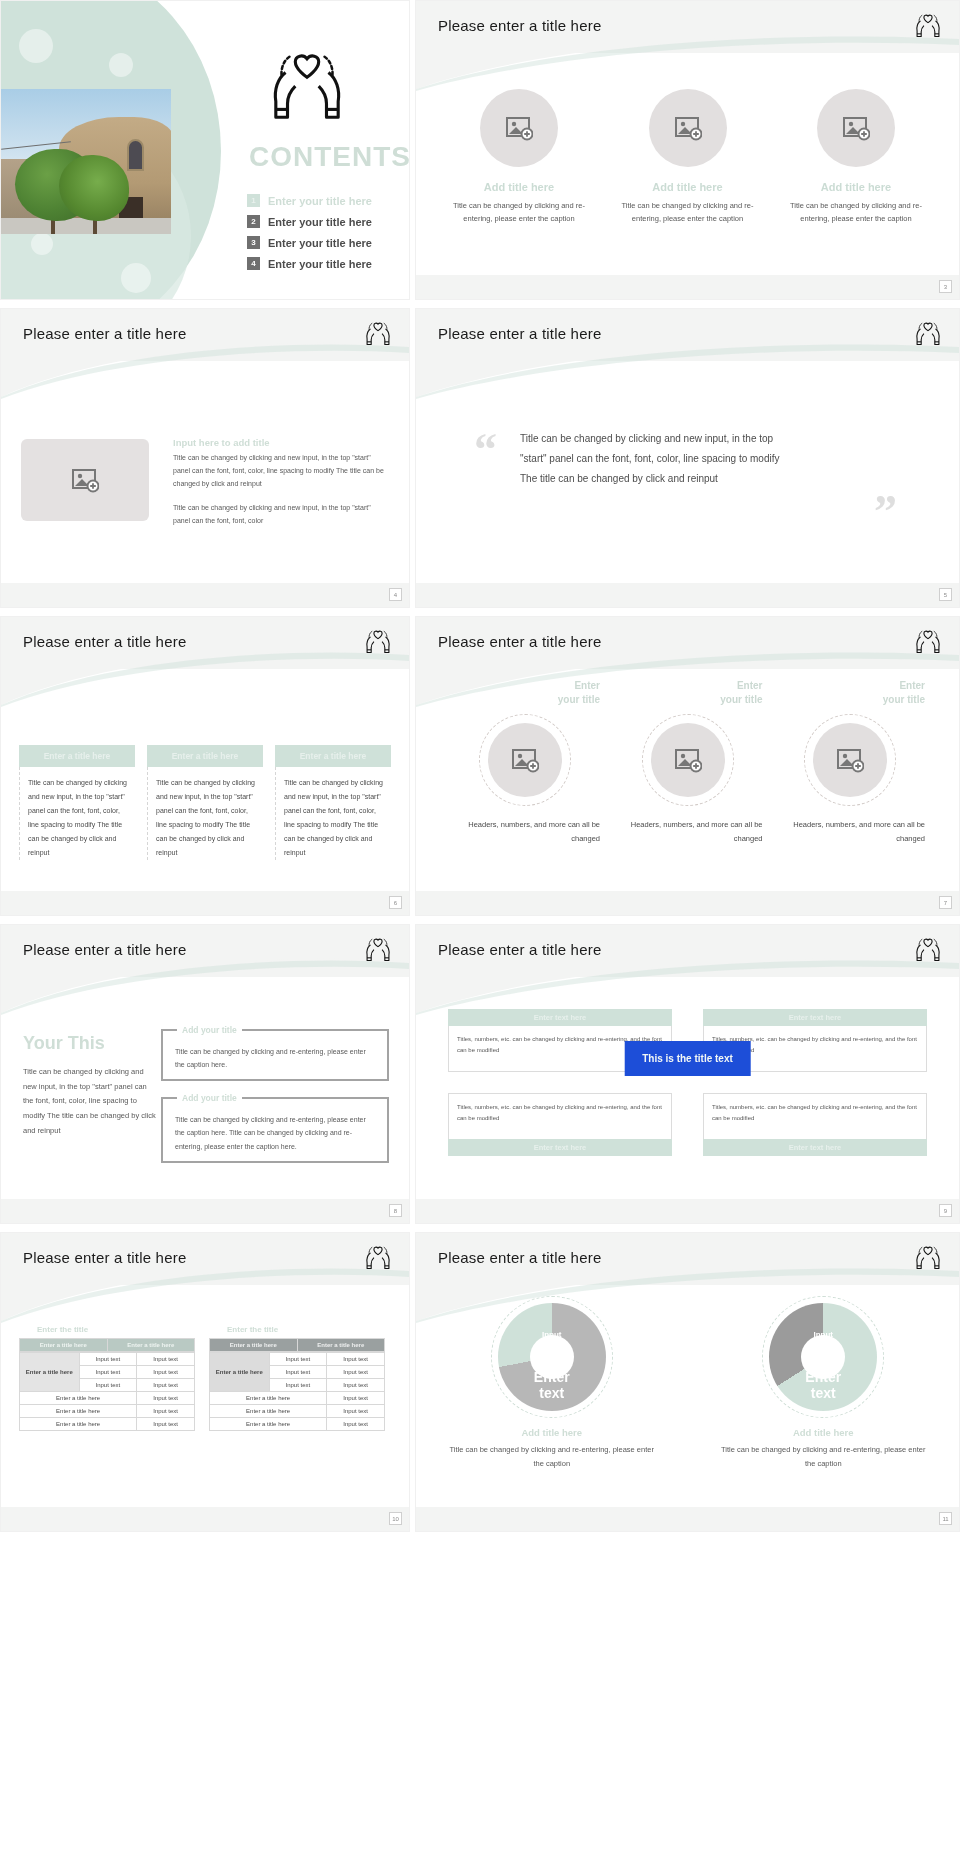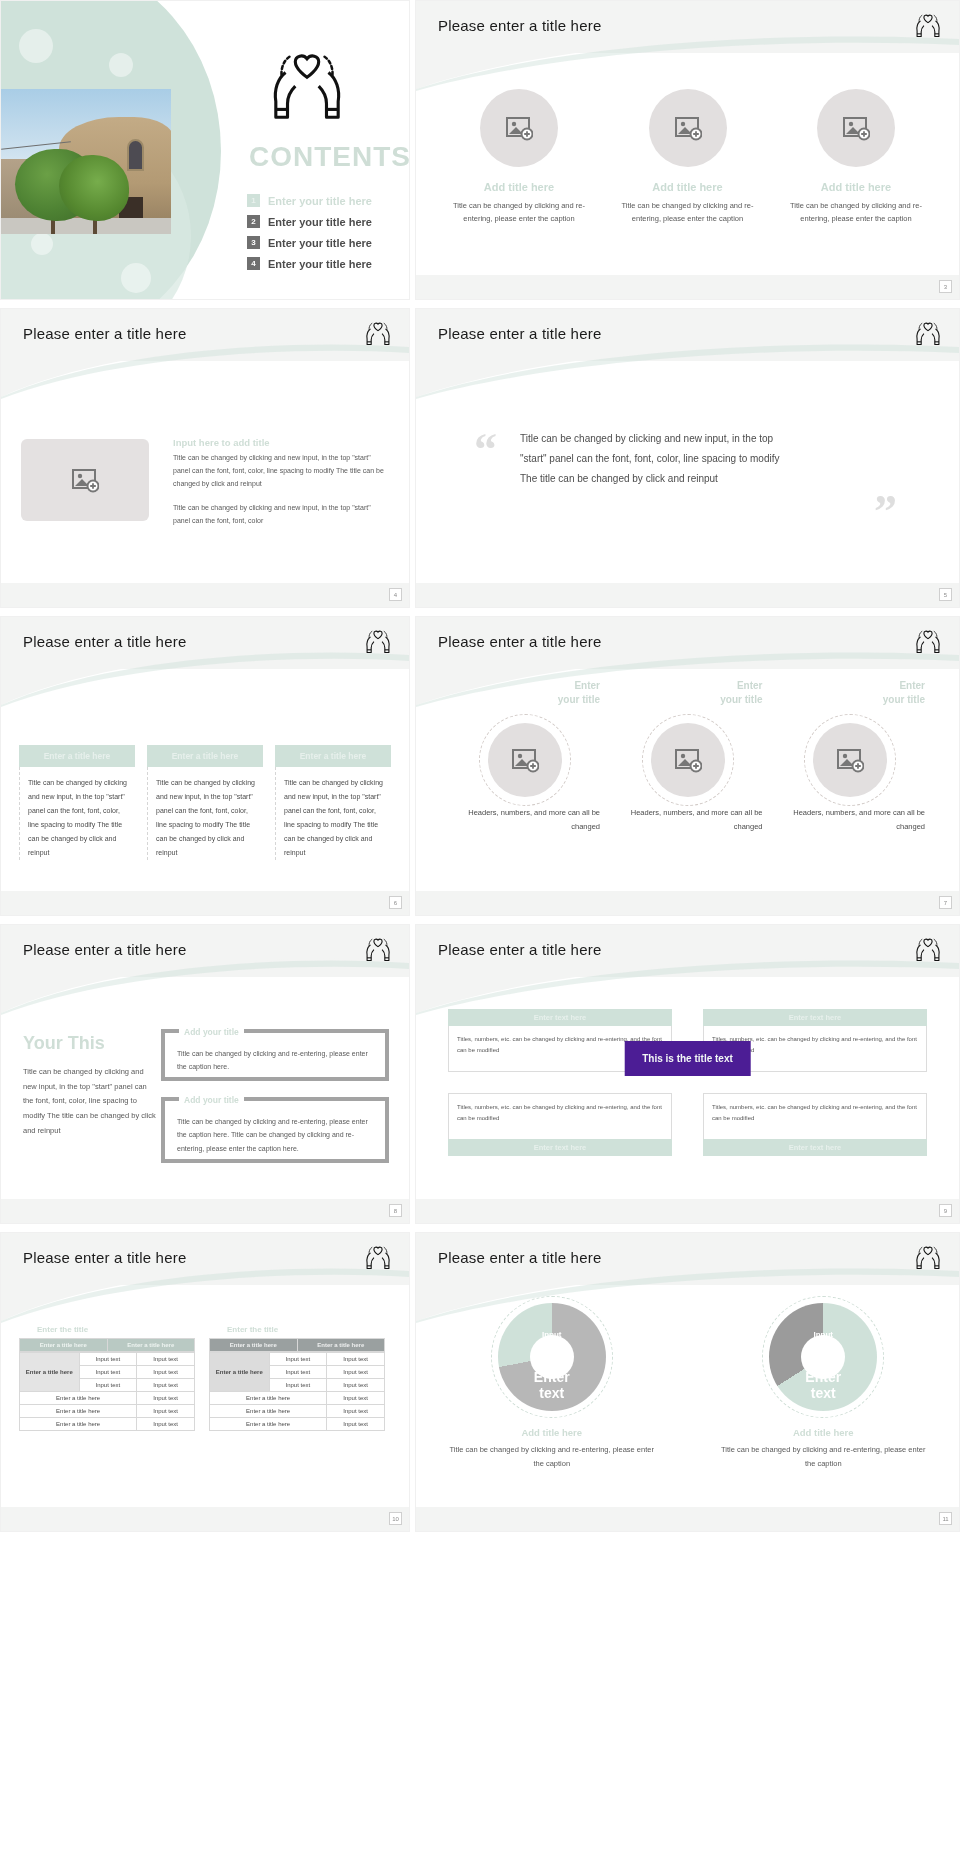--- a/index.html
+++ b/index.html
@@ -169,41 +169,41 @@
   
   .d-row { position:absolute; left:34px; right:34px; top:62px; display:flex; justify-content:space-between; }
   .d-col { width:150px; text-align:right; position:relative; }
   .d-top { font-size:10px; color:#cbd9d2; font-weight:600; line-height:1.35; margin-bottom:8px; }
   .d-ringwrap { position:relative; width:92px; height:92px; margin:0 auto; }
   .d-ring { position:absolute; inset:0; border:1px dashed #d3ccc9; border-radius:50%; }
   .d-inner {
     position:absolute; left:9px; top:9px; width:74px; height:74px; border-radius:50%;
     background:#e2dfdf; display:flex; align-items:center; justify-content:center;
   }
-  .d-cap { font-size:7.5px; color:#4c4c4c; line-height:1.9; }
+  .d-cap { font-size:7.5px; color:#4c4c4c; line-height:1.9; margin-top:12px; }
 
   
   .yt-title { position:absolute; left:22px; top:108px; font-size:18px; font-weight:700; color:#cfded6; }
   .yt-body { position:absolute; left:22px; top:140px; width:136px; font-size:7.5px; color:#5a5a5a; line-height:1.95; }
-  .box { position:absolute; border:4px solid #a3a3a3; background:#fff; }
+  .box { position:absolute; border:2px solid #a3a3a3; background:#fff; }
   .box-label {
     position:absolute; top:-6px; left:14px; background:#fff; padding:0 5px;
     font-size:8.5px; color:#cfded6; font-weight:600;
   }
   .box-p { font-size:7px; color:#5a5a5a; line-height:1.9; padding:14px 12px 8px; }
 
   
   .q9 { position:absolute; }
   .q9-head { background:#cfe1d9; color:#e7f0ec; font-size:7.5px; font-weight:700; text-align:center; padding:4px 0; }
   .q9-body { border:1px solid #dcdcdc; border-top:none; font-size:6px; color:#5a5a5a; line-height:1.8; padding:8px 8px; height:46px; }
   .q9-foot { background:#cfe1d9; color:#e7f0ec; font-size:7.5px; font-weight:700; text-align:center; padding:4px 0; }
   .q9-body-top { border:1px solid #dcdcdc; border-bottom:none; font-size:6px; color:#5a5a5a; line-height:1.8; padding:8px 8px; height:46px; }
   .q9-center {
     position:absolute; left:50%; top:116px; transform:translateX(-50%);
-    background:#4c1d95; color:#f2f7f5; font-size:10px; font-weight:700;
+    background:#1d4ed8; color:#f2f7f5; font-size:10px; font-weight:700;
     padding:12px 18px; text-align:right; z-index:3; white-space:nowrap;
   }
 
   
   .tbl-title { font-size:8px; color:#cfded6; font-weight:600; margin-bottom:4px;padding-left:18px; }
   table.mini { border-collapse:collapse; width:100%; }
   table.mini td {
     border:1px solid #d8d8d8; font-size:6px; color:#4c4c4c;
     padding:3px 4px; text-align:center; background:#fff;
   }

